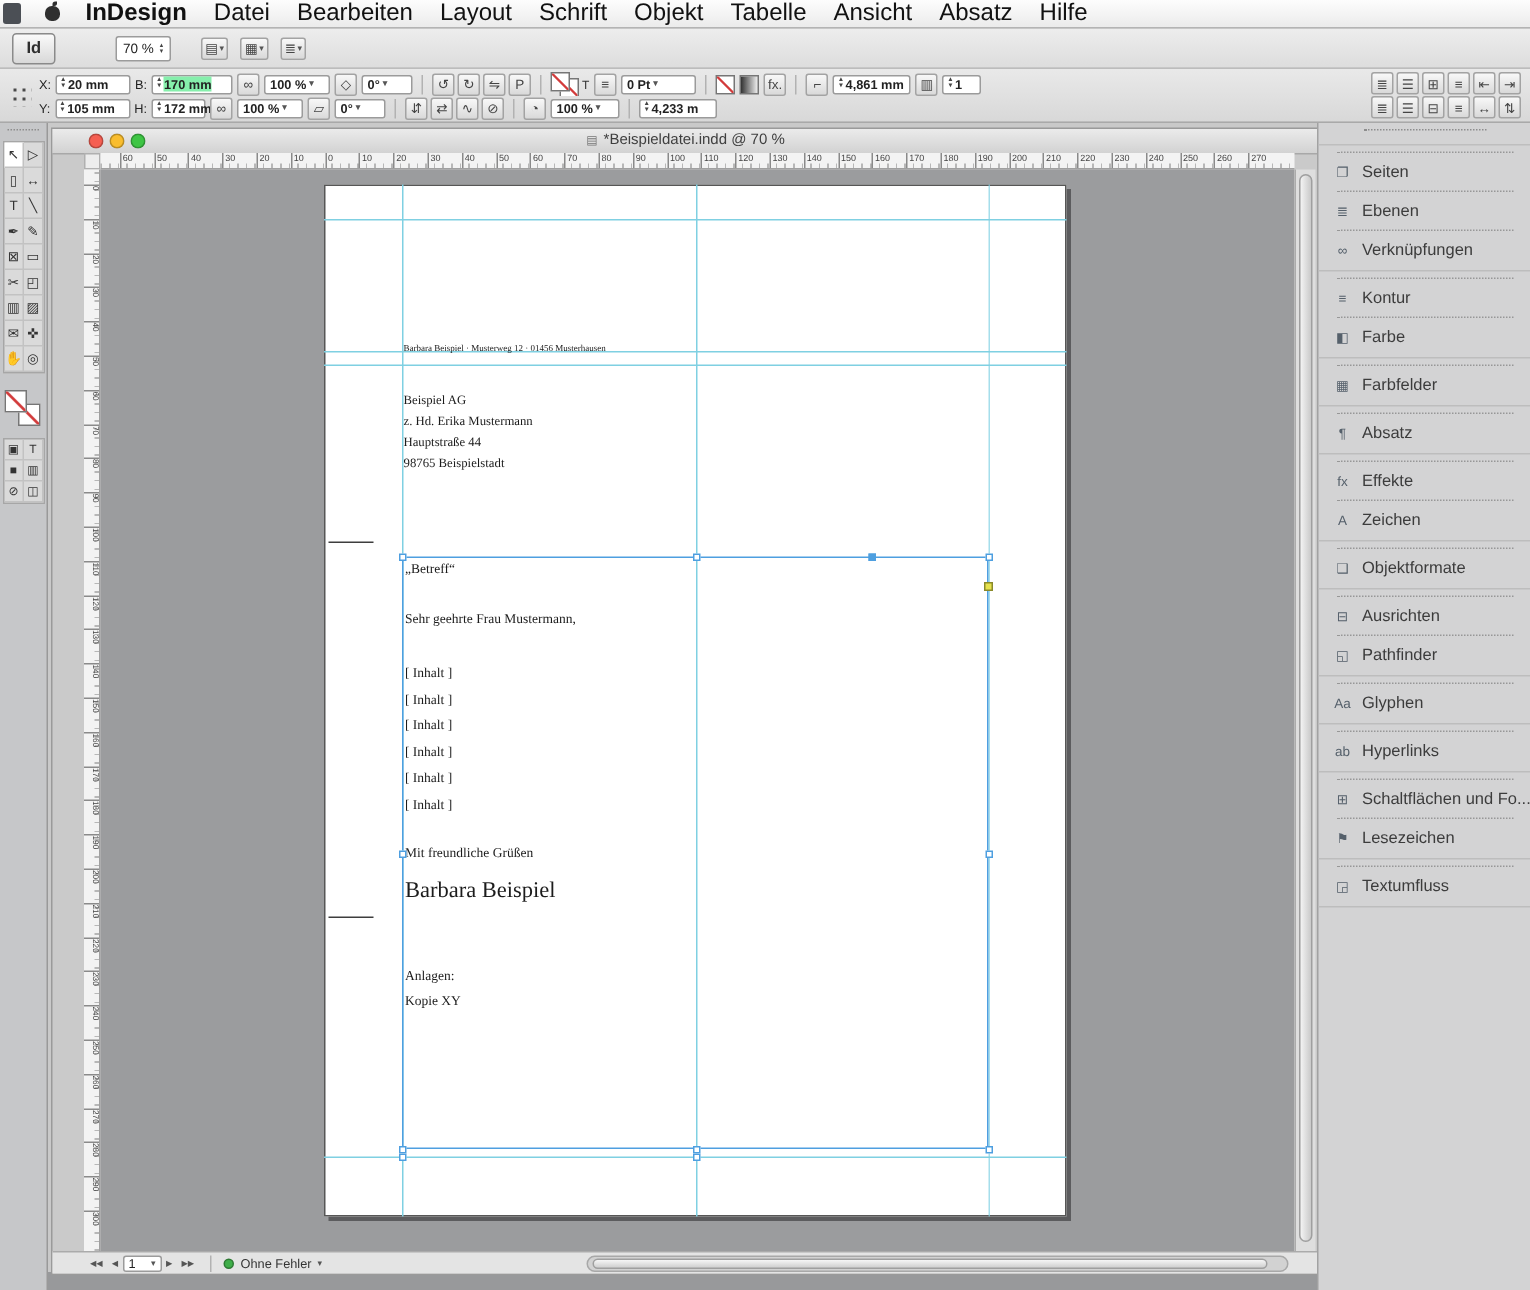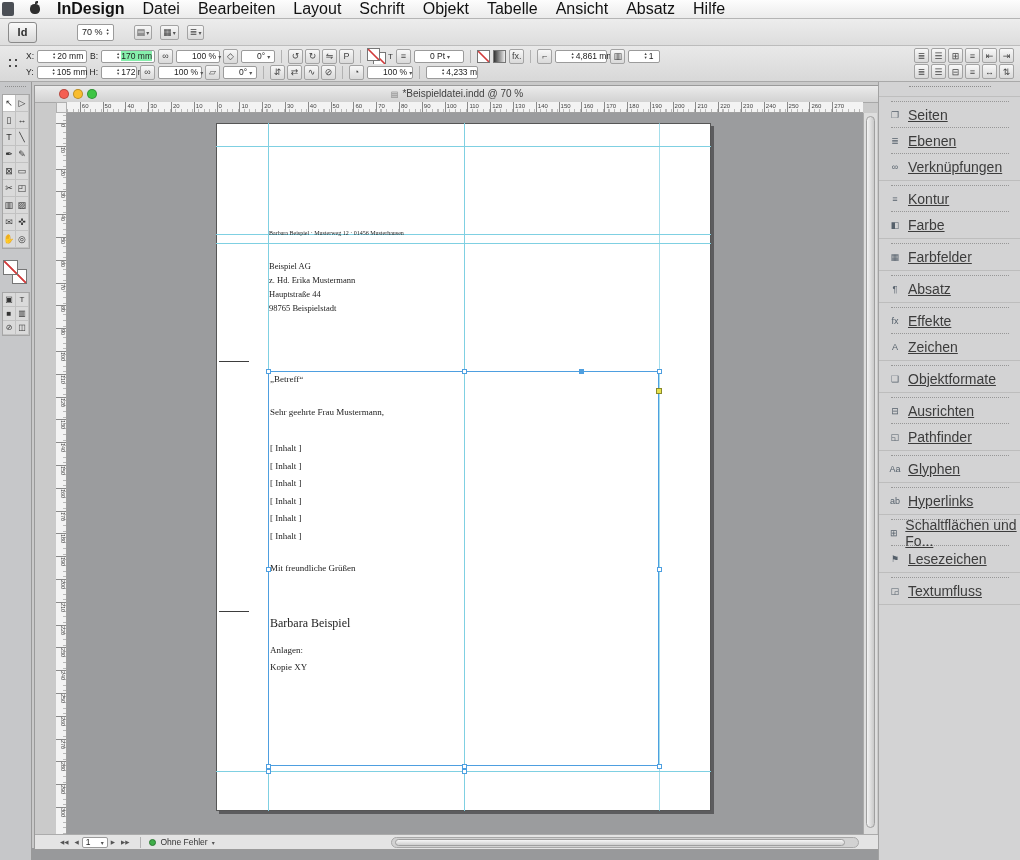--- a/index.html
+++ b/index.html
@@ -27,21 +27,21 @@
            background:linear-gradient(#fafafa,#d8d8d8);display:flex;align-items:center;justify-content:center;
            font-weight:bold;font-size:11px;color:#2e2e2e;}
   .zoom{margin-left:34px;height:15px;background:#fff;border:1px solid #9b9b9b;border-radius:2px;
         display:inline-flex;align-items:center;gap:4px;padding:0 4px;font-size:9px;}
   #appbar-buttons{display:flex;gap:8px;margin-left:14px;}
   .ab-btn{height:17px;min-width:26px;}
 
   
   .lbl{font-size:8.5px;color:#222;}
   .field{height:13px;background:#fff;border:1px solid #9b9b9b;border-radius:2px;box-sizing:border-box;
-         display:inline-flex;align-items:center;font-size:8.5px;padding:0 15px;gap:2px;white-space:nowrap;}
+         display:inline-flex;align-items:flex-start;font-size:8.5px;padding:0 3px;gap:2px;white-space:nowrap;font-weight:bold;}
   .field .hl{background:#86efac;}
   .stepper{display:inline-flex;flex-direction:column;font-size:4.5px;line-height:4.5px;color:#444;}
   .icon-btn{min-width:15px;height:15px;border:1px solid #a3a3a3;border-radius:2px;box-sizing:border-box;
             background:linear-gradient(#f8f8f8,#d9d9d9);display:inline-flex;align-items:center;
             justify-content:center;font-size:9px;color:#444;padding:0 2px;gap:1px;}
   .dd{font-size:6px;color:#555;}
   .vsep{width:1px;height:13px;background:#b2b2b2;margin:0 3px;}
 
   
   #controlpanel{position:absolute;left:0;top:46px;width:1020px;height:35px;z-index:38;
@@ -81,21 +81,21 @@
 
   
   #rightdock{position:absolute;left:878px;top:82px;width:142px;height:778px;z-index:30;
              background:#d3d3d4;border-left:1px solid #a2a2a2;}
   #dock-header{height:10px;border-bottom:1px solid #bebebe;}
   #dock-header .dock-grip{margin:4px 30px 0;}
   .dock-group{border-bottom:1px solid #bdbdbd;padding-bottom:5px;}
   .drag-dots{height:4px;border-top:1px dotted #979797;margin:4px 12px 0;}
   .dock-item{height:17px;display:flex;align-items:center;gap:6px;padding-left:9px;color:#3c3c3c;}
   .dock-icon{width:14px;text-align:center;font-size:9px;color:#55606b;}
-  .dock-label{font-size:14px;text-decoration:underline;}
+  .dock-label{font-size:11px;}
 
   
   #docwindow{position:absolute;left:34px;top:85px;width:844px;height:763px;z-index:20;
              background:#cacaca;border:1px solid #9a9a9a;box-sizing:content-box;}
   #titlebar{position:absolute;left:0;top:0;width:844px;height:16px;
             background:linear-gradient(#ebebeb,#d2d2d2);border-bottom:1px solid #a8a8a8;}
   .light{position:absolute;top:3px;width:10px;height:10px;border-radius:50%;border:1px solid rgba(0,0,0,.25);box-sizing:border-box;}
   #light-close{left:24px;} #light-min{left:38px;} #light-zoom{left:52px;}
   #title-text{position:absolute;left:0;right:0;top:2px;text-align:center;font-size:10px;color:#3f3f3f;}
   #title-text .doc-ic{font-size:8px;color:#777;margin-right:4px;}
@@ -463,21 +463,21 @@
       <div class="hguide" style="left:149px;top:658px;width:495px;"></div>
       <div class="foldmark" style="left:152px;top:248px;"></div>
       <div class="foldmark" style="left:152px;top:498px;"></div>
 
       <div class="ltr" style="left:202px;top:117px;font-size:6px;">Barbara Beispiel · Musterweg 12 · 01456 Musterhausen</div>
       <div class="ltr" id="address-block" style="left:202px;top:146px;font-size:8.5px;line-height:14px;"><div>Beispiel AG</div><div>z. Hd. Erika Mustermann</div><div>Hauptstraße 44</div><div>98765 Beispielstadt</div></div>
       <div class="ltr" style="left:203px;top:261px;font-size:9px;">„Betreff“</div>
       <div class="ltr" style="left:203px;top:294px;font-size:9px;">Sehr geehrte Frau Mustermann,</div>
       <div class="ltr" id="content-lines" style="left:203px;top:327px;font-size:9px;line-height:17.6px;"><div>[ Inhalt ]</div><div>[ Inhalt ]</div><div>[ Inhalt ]</div><div>[ Inhalt ]</div><div>[ Inhalt ]</div><div>[ Inhalt ]</div></div>
       <div class="ltr" style="left:203px;top:450px;font-size:9px;">Mit freundliche Grüßen</div>
-      <div class="ltr" style="left:203px;top:503px;font-size:12px;">Barbara Beispiel</div>
+      <div class="ltr" style="left:203px;top:473px;font-size:15px;">Barbara Beispiel</div>
       <div class="ltr" style="left:203px;top:532px;font-size:9px;">Anlagen:</div>
       <div class="ltr" style="left:203px;top:549px;font-size:9px;">Kopie XY</div>
 
       <div class="sel-rect" style="left:201px;top:258px;width:391px;height:395px;"></div>
     <div class="handle" style="left: 198.5px; top: 255.5px;"></div>
         <div class="handle" style="left: 394.5px; top: 255.5px;"></div>
         <div class="handle" style="left: 589.5px; top: 255.5px;"></div>
         <div class="handle" style="left: 198.5px; top: 453.5px;"></div>
         <div class="handle" style="left: 589.5px; top: 453.5px;"></div>
         <div class="handle" style="left: 198.5px; top: 650.5px;"></div>

